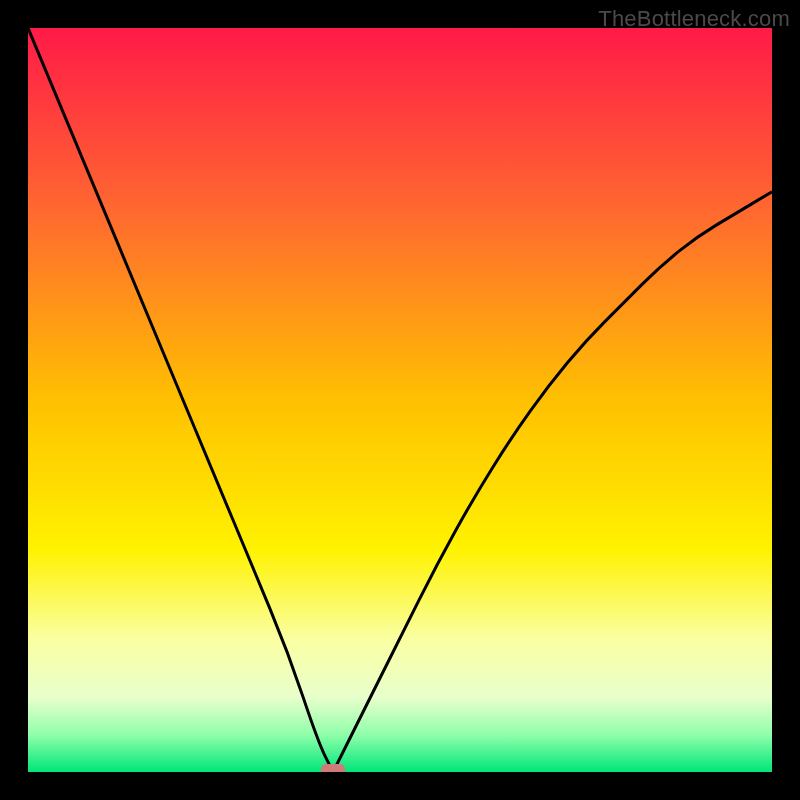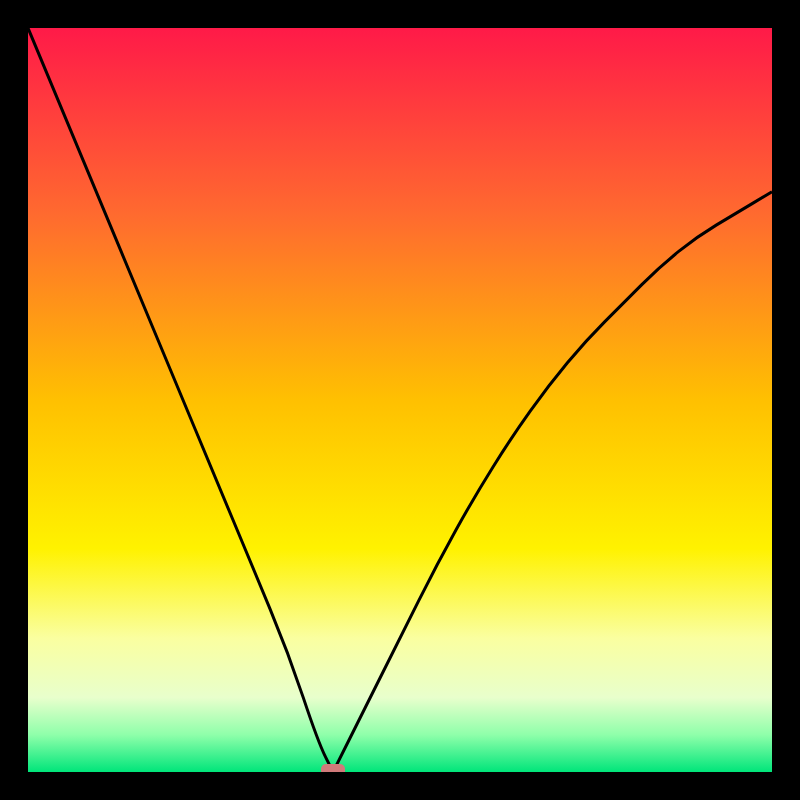--- a/index.html
+++ b/index.html
@@ -45,20 +45,21 @@
   }
   .marker {
     fill: #d07a7a;
     stroke: none;
   }
 </style>
 </head>
 <body>
 
 <div class="outer">
+  <div class="watermark">TheBottleneck.com</div>
 
   <div class="plot">
     <svg viewBox="0 0 744 744" width="744" height="744">
       <defs>
         <linearGradient id="bg-grad" x1="0" y1="0" x2="0" y2="1">
 
         <stop offset="0%" stop-color="#ff1a48"></stop>
             <stop offset="25%" stop-color="#ff6a2f"></stop>
             <stop offset="50%" stop-color="#ffc001"></stop>
             <stop offset="70%" stop-color="#fff200"></stop>

